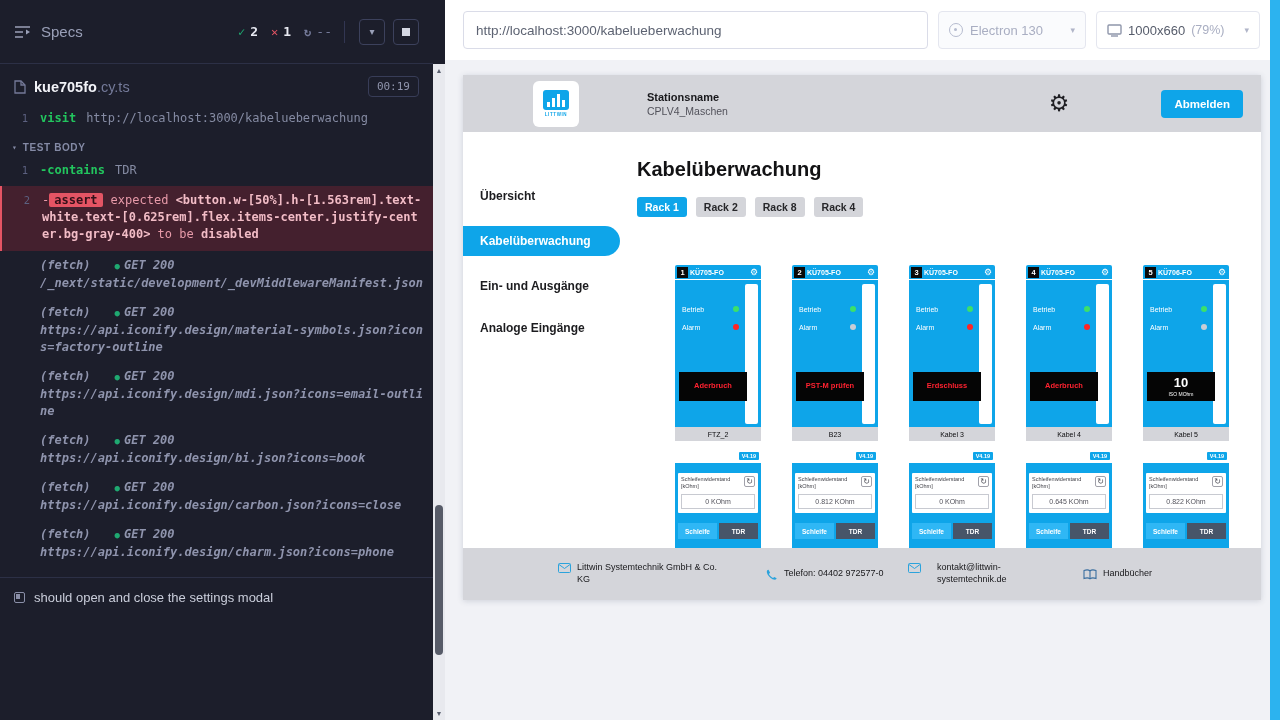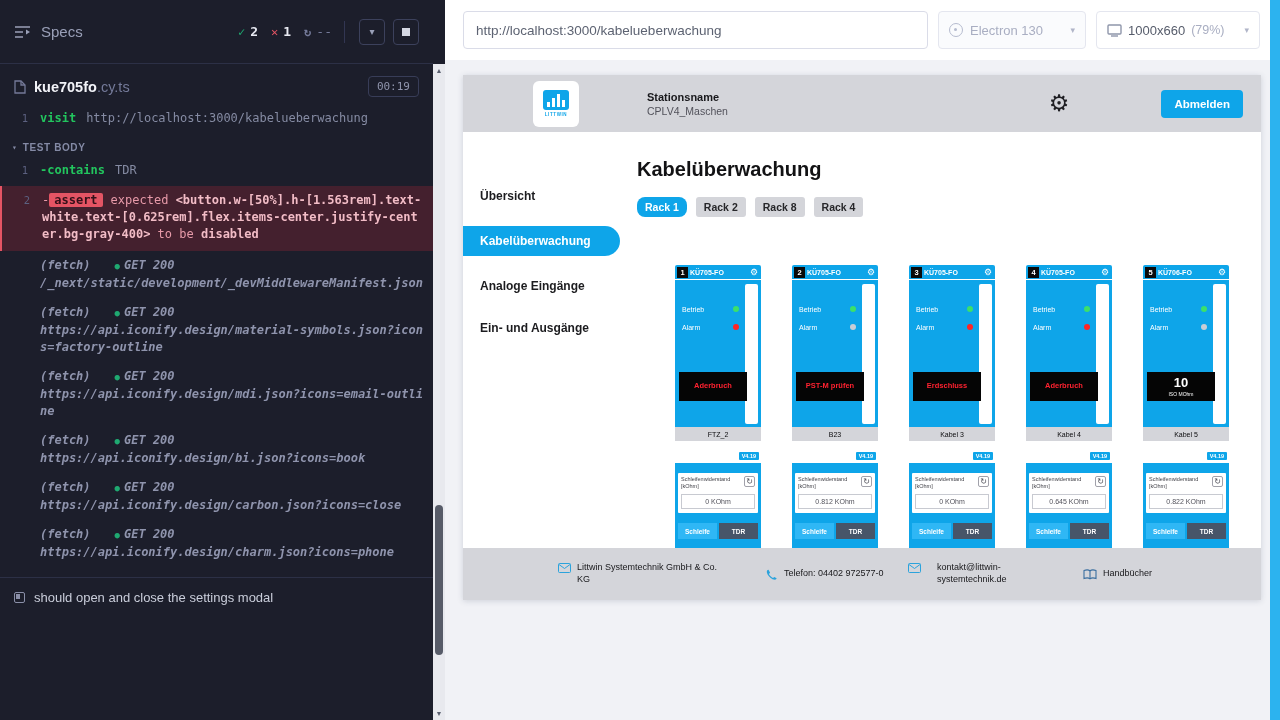--- a/index.html
+++ b/index.html
@@ -76,21 +76,21 @@
   .header-gear{margin-left:auto;font-size:23px;color:#1f1f23;line-height:1;cursor:pointer;}
   .logout-btn{margin-left:92px;height:28px;padding:0 13px;background:var(--accent,#0ea5e9);color:#fff;border:none;border-radius:4px;font-size:11.5px;font-weight:bold;font-family:"Liberation Sans",sans-serif;}
   .app-body{flex:1;display:flex;overflow:hidden;}
   .sidebar{width:157px;flex-shrink:0;padding-top:52px;}
   .side-item{font-size:12px;font-weight:bold;color:#1c1c1f;padding:5px 0 5px 17px;margin-bottom:18px;cursor:pointer;}
   .side-item.active{background:var(--accent,#0ea5e9);color:#fff;border-radius:0 15px 15px 0;padding:8px 0 8px 17px;}
   .main{flex:1;padding:26px 0 0 17px;overflow:hidden;}
   .page-title{font-size:20px;font-weight:bold;color:#121214;}
   .tabs{display:flex;gap:9px;margin-top:16px;}
   .tab{padding:4px 8px;font-size:10.5px;font-weight:bold;background:#d4d5da;color:#27272a;border-radius:3px;cursor:pointer;}
-  .tab.active{background:var(--accent,#0ea5e9);color:#fff;border-radius:8px;}
+  .tab.active{background:var(--accent,#0ea5e9);color:#fff;}
   .cards{display:flex;gap:31px;margin-top:48px;margin-left:38px;}
   .card{width:86px;height:310px;background:var(--accent,#0ea5e9);border-radius:2px;position:relative;flex-shrink:0;}
   .card-head{height:15px;display:flex;align-items:center;padding:0 3px 0 2px;border-bottom:1.5px solid #fff;}
   .card-num{width:11px;height:11px;background:#0a0a0a;color:#fff;font-size:7.5px;font-weight:bold;display:flex;align-items:center;justify-content:center;margin-right:2px;flex-shrink:0;}
   .card-model{flex:1;font-size:7px;font-weight:bold;color:#fff;white-space:nowrap;}
   .card-gear{font-size:9px;color:#fff;cursor:pointer;}
   .card-slot{position:absolute;top:19px;right:3px;width:13px;height:140px;background:#fff;border-radius:2px;}
   .led-row{display:flex;align-items:center;justify-content:space-between;padding:0 22px 0 7px;height:10px;}
   .led-betrieb{margin-top:24px;}
   .led-alarm{margin-top:8px;}
@@ -303,25 +303,25 @@
 
               <div class="side-item">
                 <span>Übersicht</span>
               </div>
 
               <div class="side-item active">
                 <span>Kabelüberwachung</span>
               </div>
 
               <div class="side-item">
+                <span>Ein- und Ausgänge</span>
+              </div>
+
+              <div class="side-item">
                 <span>Analoge Eingänge</span>
-              </div>
-
-              <div class="side-item">
-                <span>Ein- und Ausgänge</span>
               </div>
             </nav>
 
           <div class="main">
             <h1 class="page-title">Kabelüberwachung</h1>
 
             <div class="tabs">
 
                 <div class="tab active">Rack 1</div>
 

